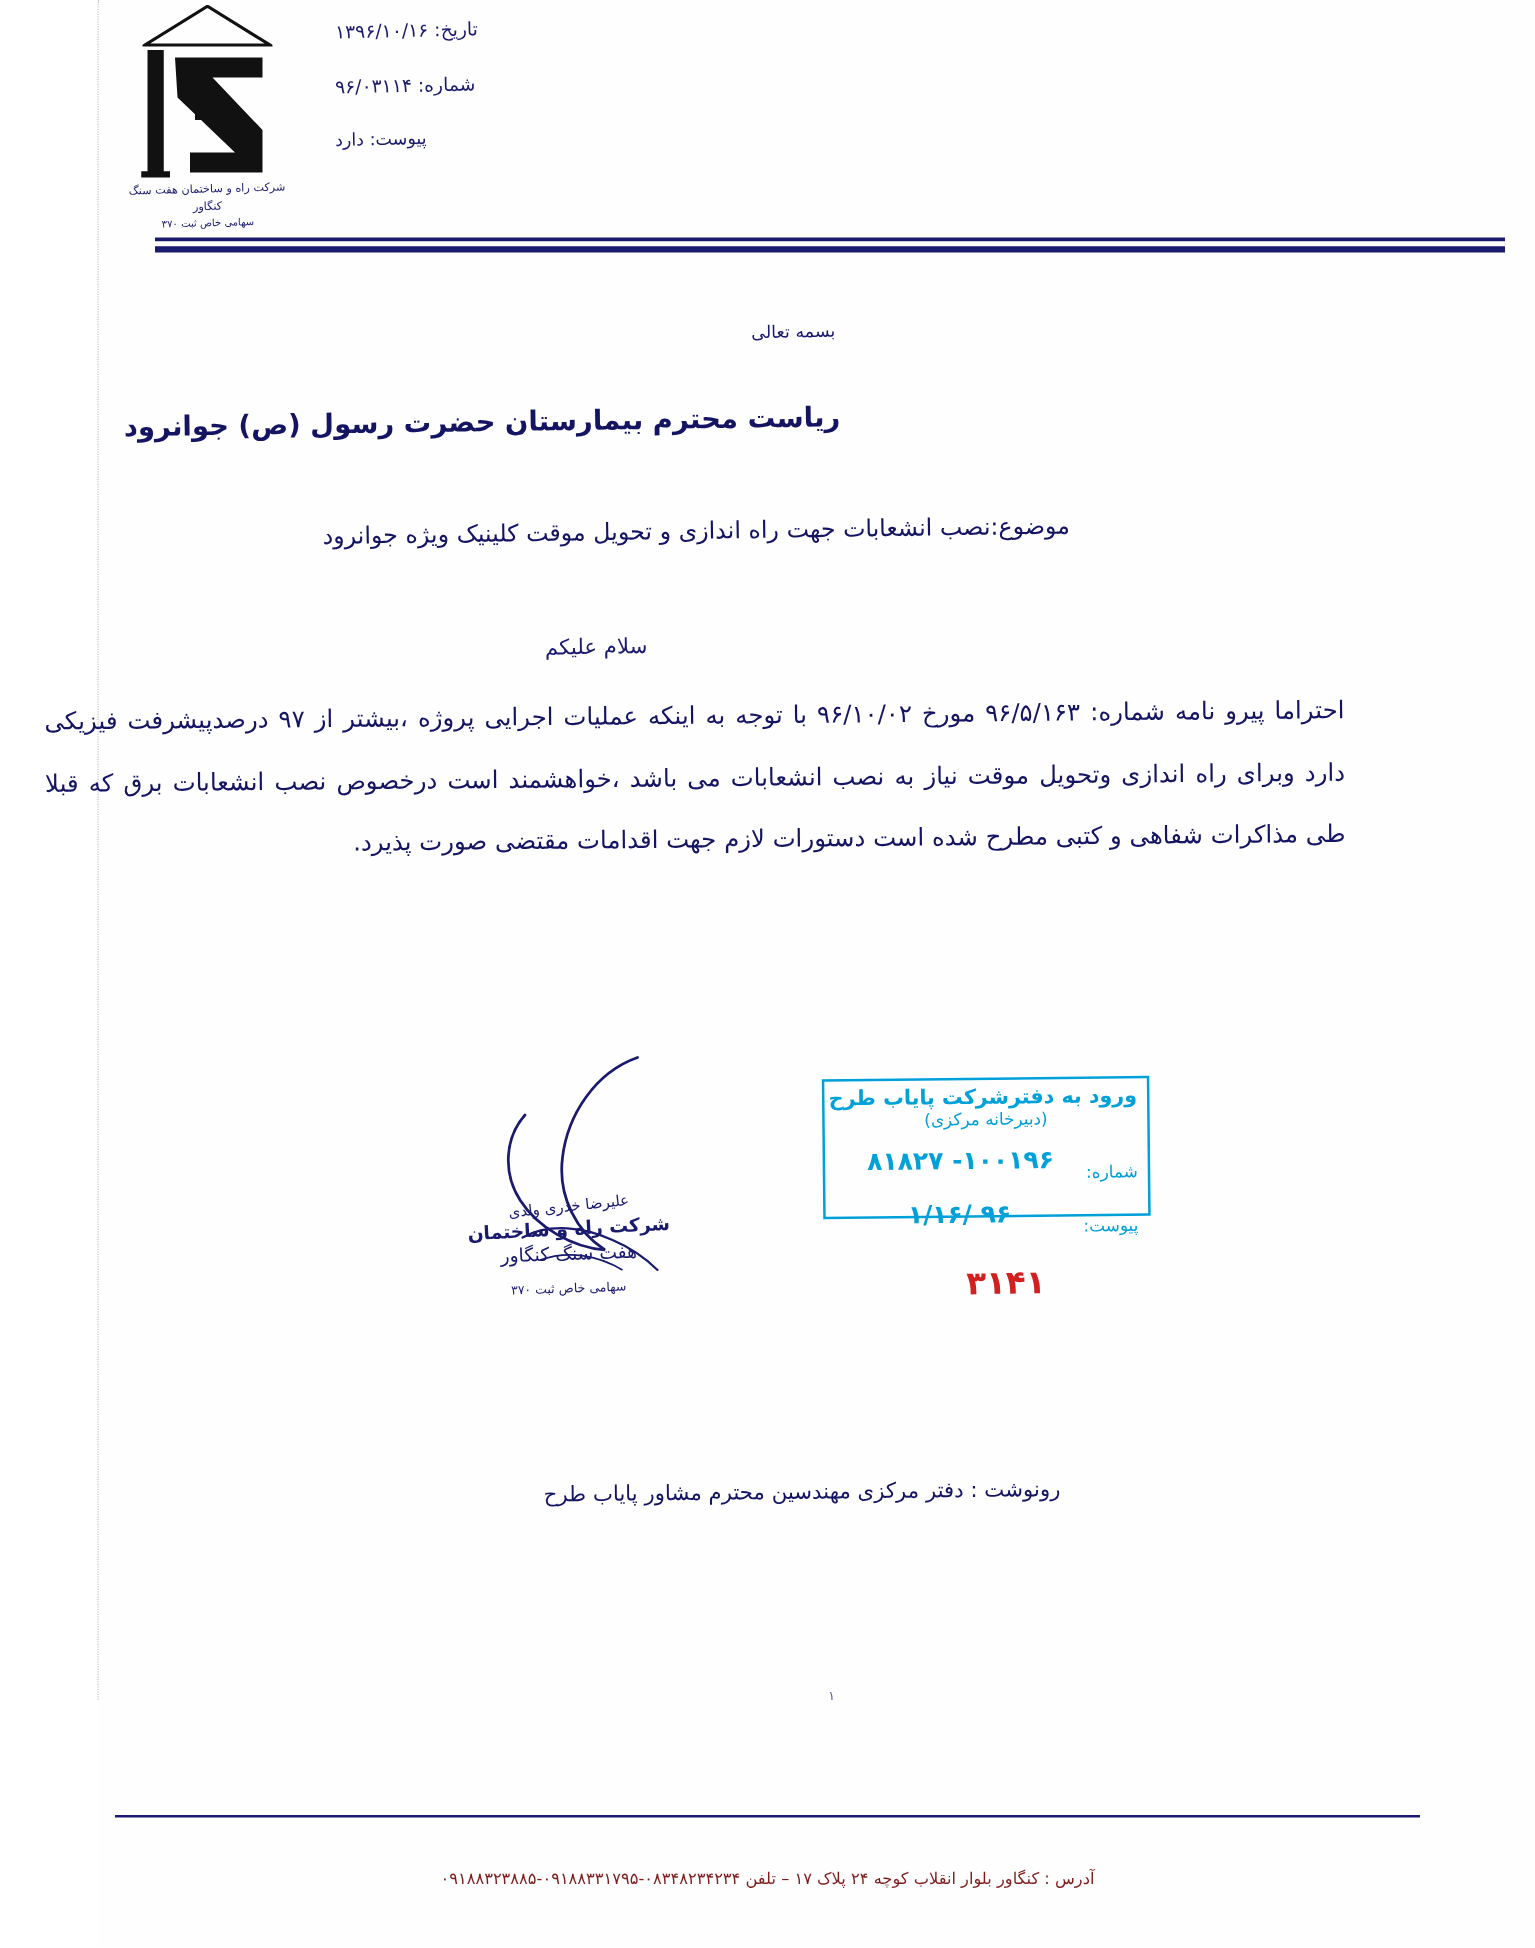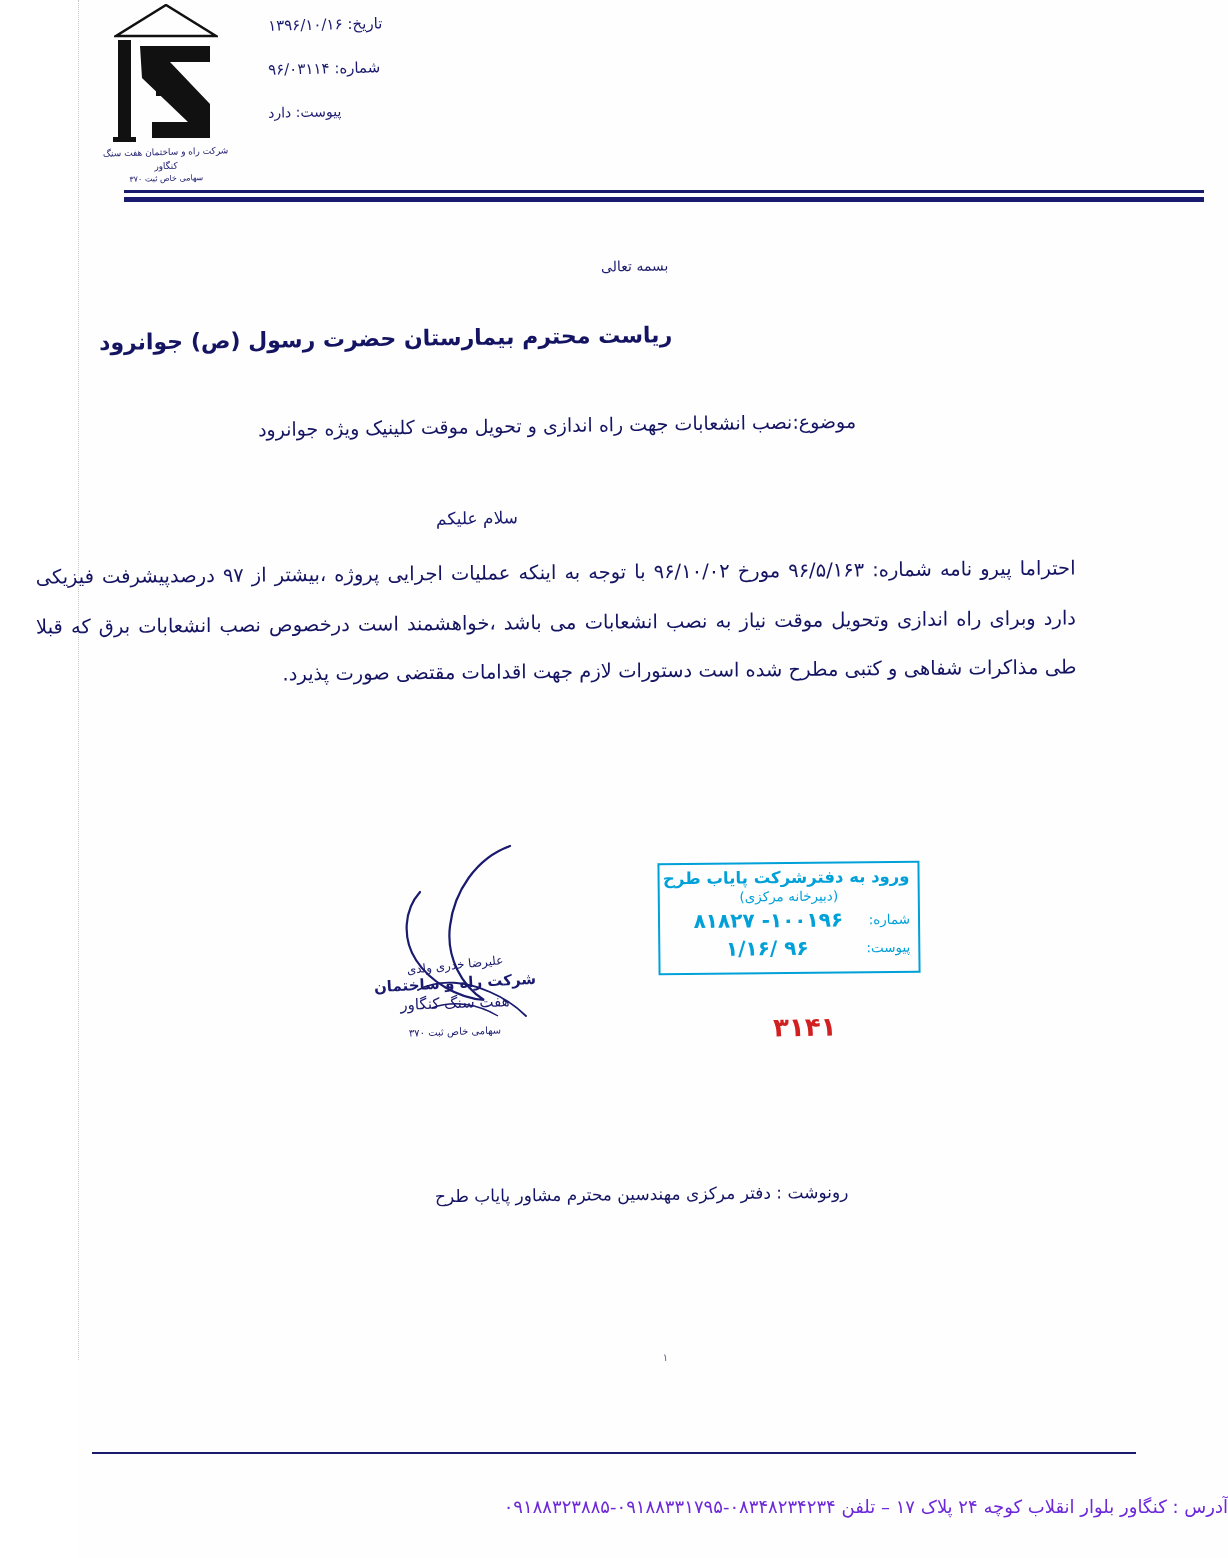--- a/index.html
+++ b/index.html
@@ -249,21 +249,21 @@
     text-align: center;
     margin-top: 1px;
   }
   .stamp-row {
     display: flex;
     align-items: center;
     justify-content: flex-start;
     margin-top: 4px;
     font-size: 13.5px;
   }
-  .stamp-row .lbl { white-space: nowrap; }
+  .stamp-row .lbl { white-space: nowrap; margin-top: 23px; }
   .stamp-row .val {
     flex: 1;
     text-align: center;
     font-size: 20px;
     font-weight: 700;
     letter-spacing: 1px;
     font-family: "DejaVu Sans", sans-serif;
   }
   .stamp-row.date .val { letter-spacing: 3px; }
   .stamp-number {
@@ -303,23 +303,23 @@
     left: 92px;
     width: 1044px;
     height: 2px;
     background: #1a1a6e;
   }
   .footer-text {
     position: absolute;
     top: 1496px;
     left: 0;
     width: 1228px;
-    text-align: right;
-    font-size: 18px;
-    color: #6d28d9;
+    text-align: center;
+    font-size: 13px;
+    color: #7f1d1d;
     direction: rtl;
   }
 </style>
 </head>
 <body>
 
 <div class="page">
 
   <div class="scan-edge-top"></div>
   <div class="scan-edge"></div>

